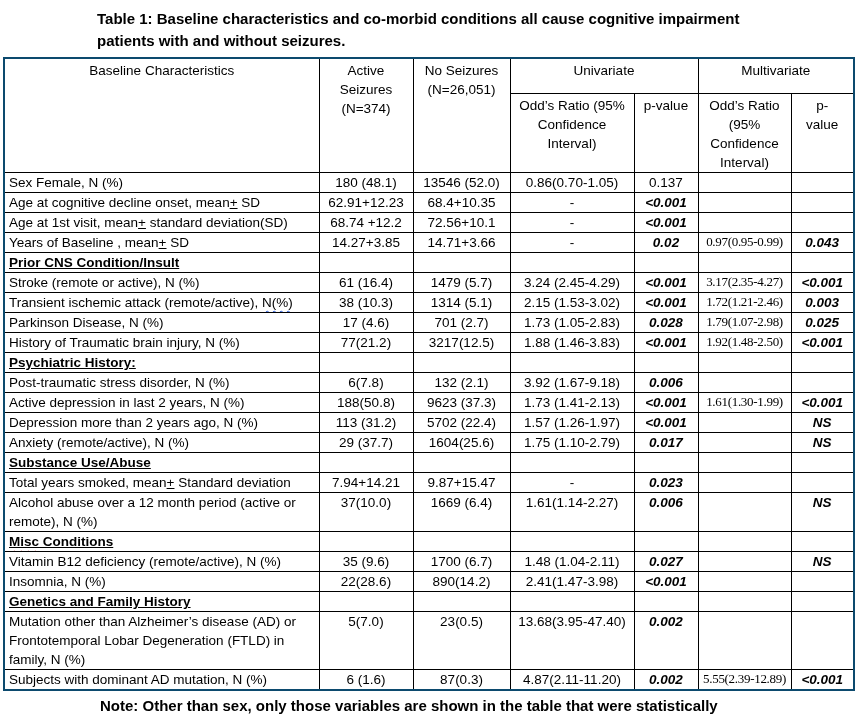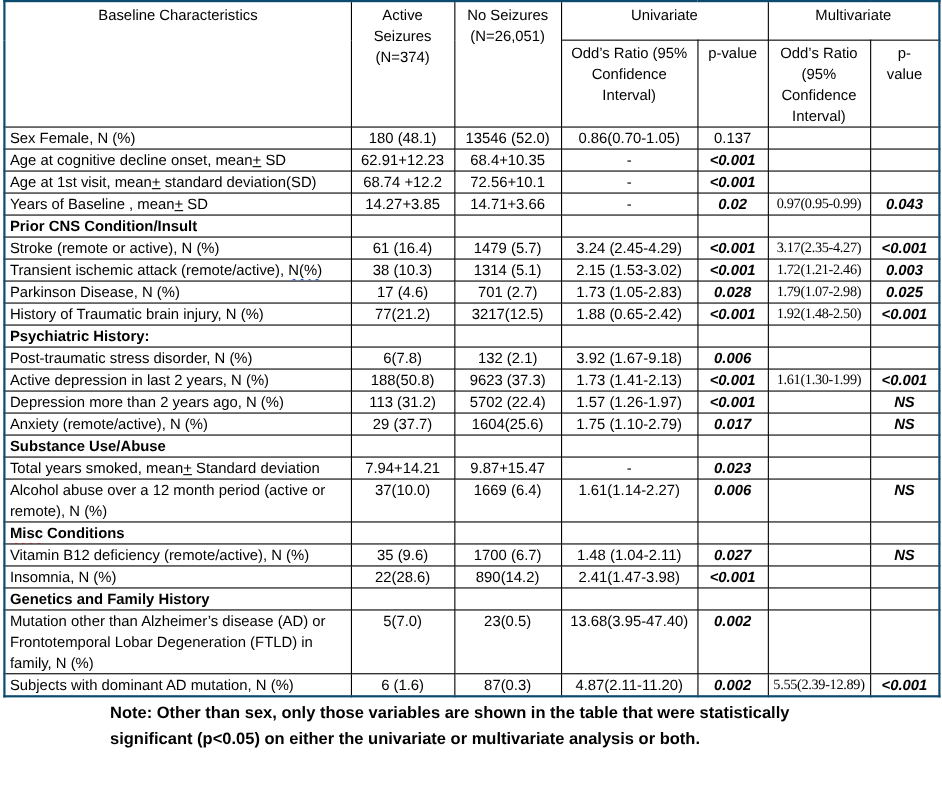--- a/index.html
+++ b/index.html
@@ -42,21 +42,21 @@
   th.prewrap { white-space:pre-line; }
 
   tbody td { height:19px; }
   td.label { text-align:left;margin-top:36px; }
   td.c { text-align:center; }
   .pval { font-weight:700; font-style:italic; }
   .or-small {
     font-family:"Liberation Serif","DejaVu Serif",serif;
     font-size:13px; line-height:18px; letter-spacing:-0.3px;
   }
-  tr.section td.label { font-weight:700; }
+  tr.section td.label { font-weight:700; text-decoration:underline; }
 
   .u { text-decoration:underline; }
   .sqb {
     text-decoration:underline wavy #2456d6;
     text-decoration-thickness:1px;
     text-underline-offset:3px;
     text-decoration-skip-ink:none;
   }
   .sqr {
     text-decoration:underline wavy #c00000;
@@ -68,20 +68,24 @@
   .note {
     font-weight:700; font-size:15px; line-height:23px;
     margin:3px 0 0 100px;
   }
 </style>
 </head>
 <body>
 
 <div class="page">
 
+  <div class="title">
+    <div>Table 1: Baseline characteristics and co-morbid conditions all cause cognitive impairment</div>
+    <div>patients with and without seizures.</div>
+  </div>
 
   <table class="main">
     <colgroup>
       <col style="width:315px">
       <col style="width:94px">
       <col style="width:97px">
       <col style="width:124px">
       <col style="width:64px">
       <col style="width:93px">
       <col style="width:63px">
@@ -172,21 +176,21 @@
           <td class="c">701 (2.7)</td>
           <td class="c">1.73 (1.05-2.83)</td>
           <td class="c pval">0.028</td>
           <td class="c or-small">1.79(1.07-2.98)</td>
           <td class="c pval">0.025</td>
         </tr>
         <tr>
           <td class="label"><span>History of Traumatic brain injury, N (%)</span></td>
           <td class="c">77(21.2)</td>
           <td class="c">3217(12.5)</td>
-          <td class="c">1.88 (0.65-2.42)</td>
+          <td class="c">1.88 (1.46-3.83)</td>
           <td class="c pval">&lt;0.001</td>
           <td class="c or-small">1.92(1.48-2.50)</td>
           <td class="c pval">&lt;0.001</td>
         </tr>
         <tr class="section">
           <td class="label"><span>Psychiatric History:</span></td>
           <td class="c"></td>
           <td class="c"></td>
           <td class="c"></td>
           <td class="c"></td>

